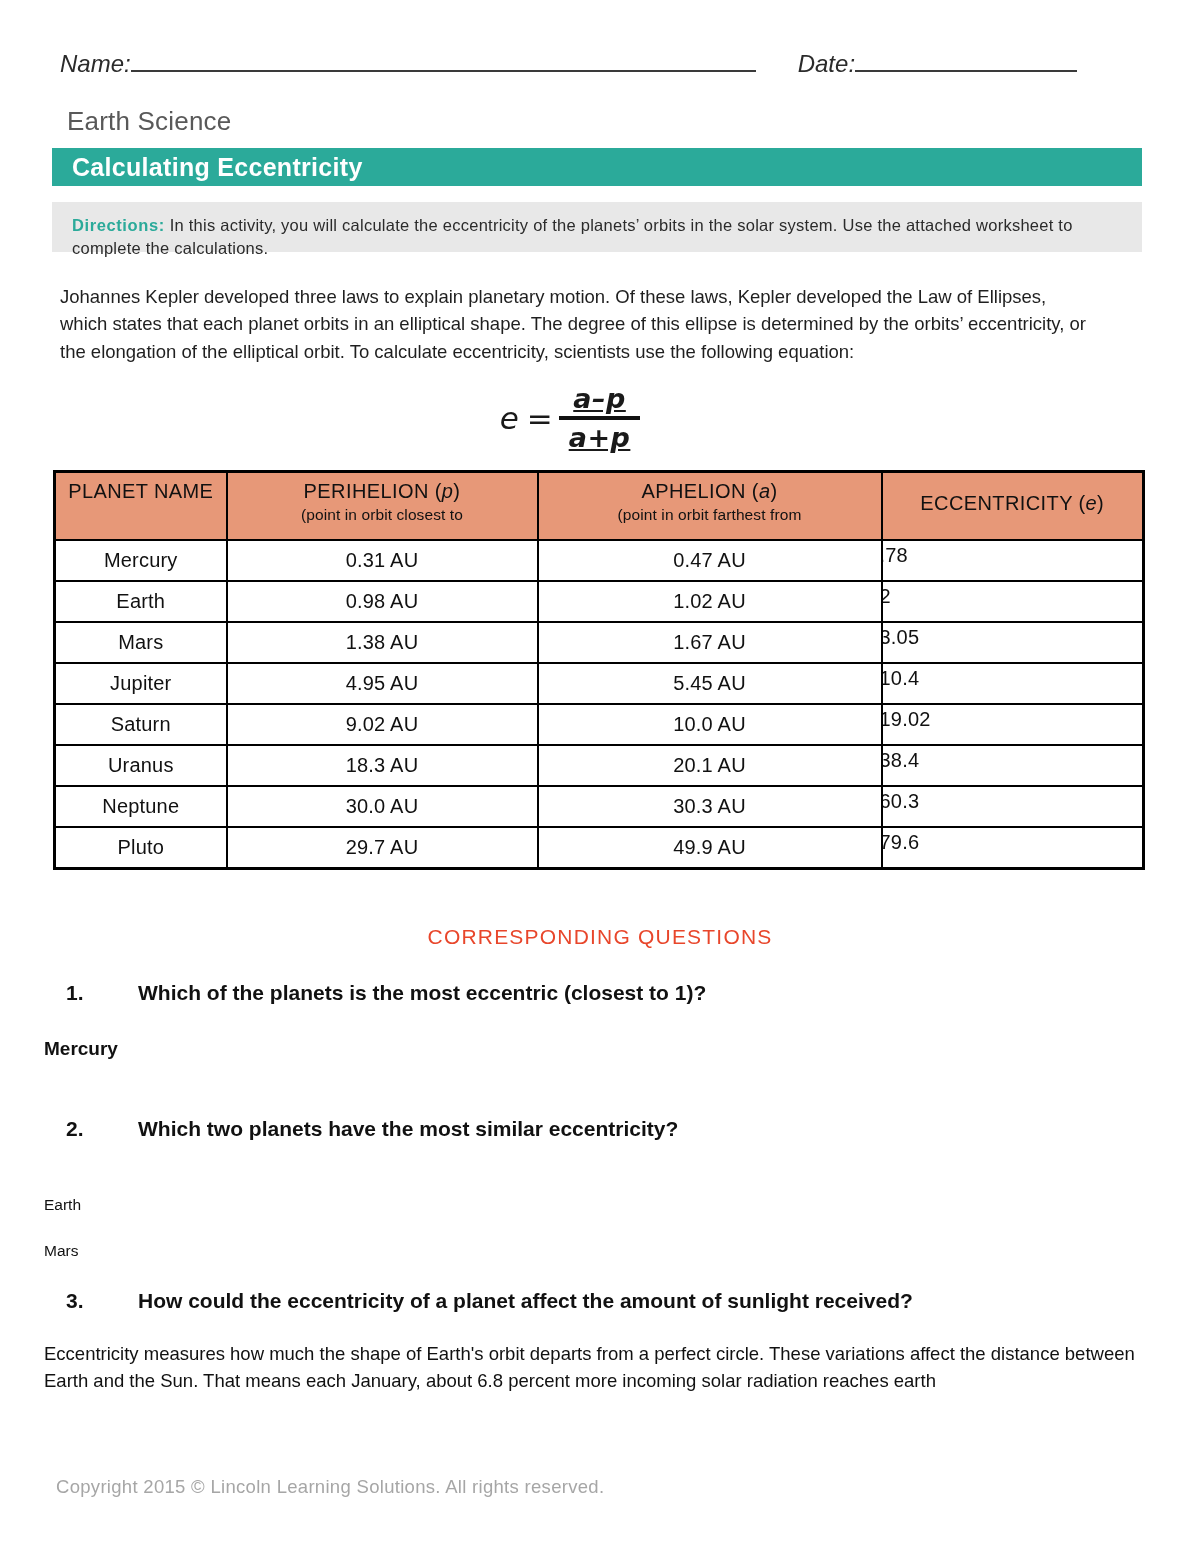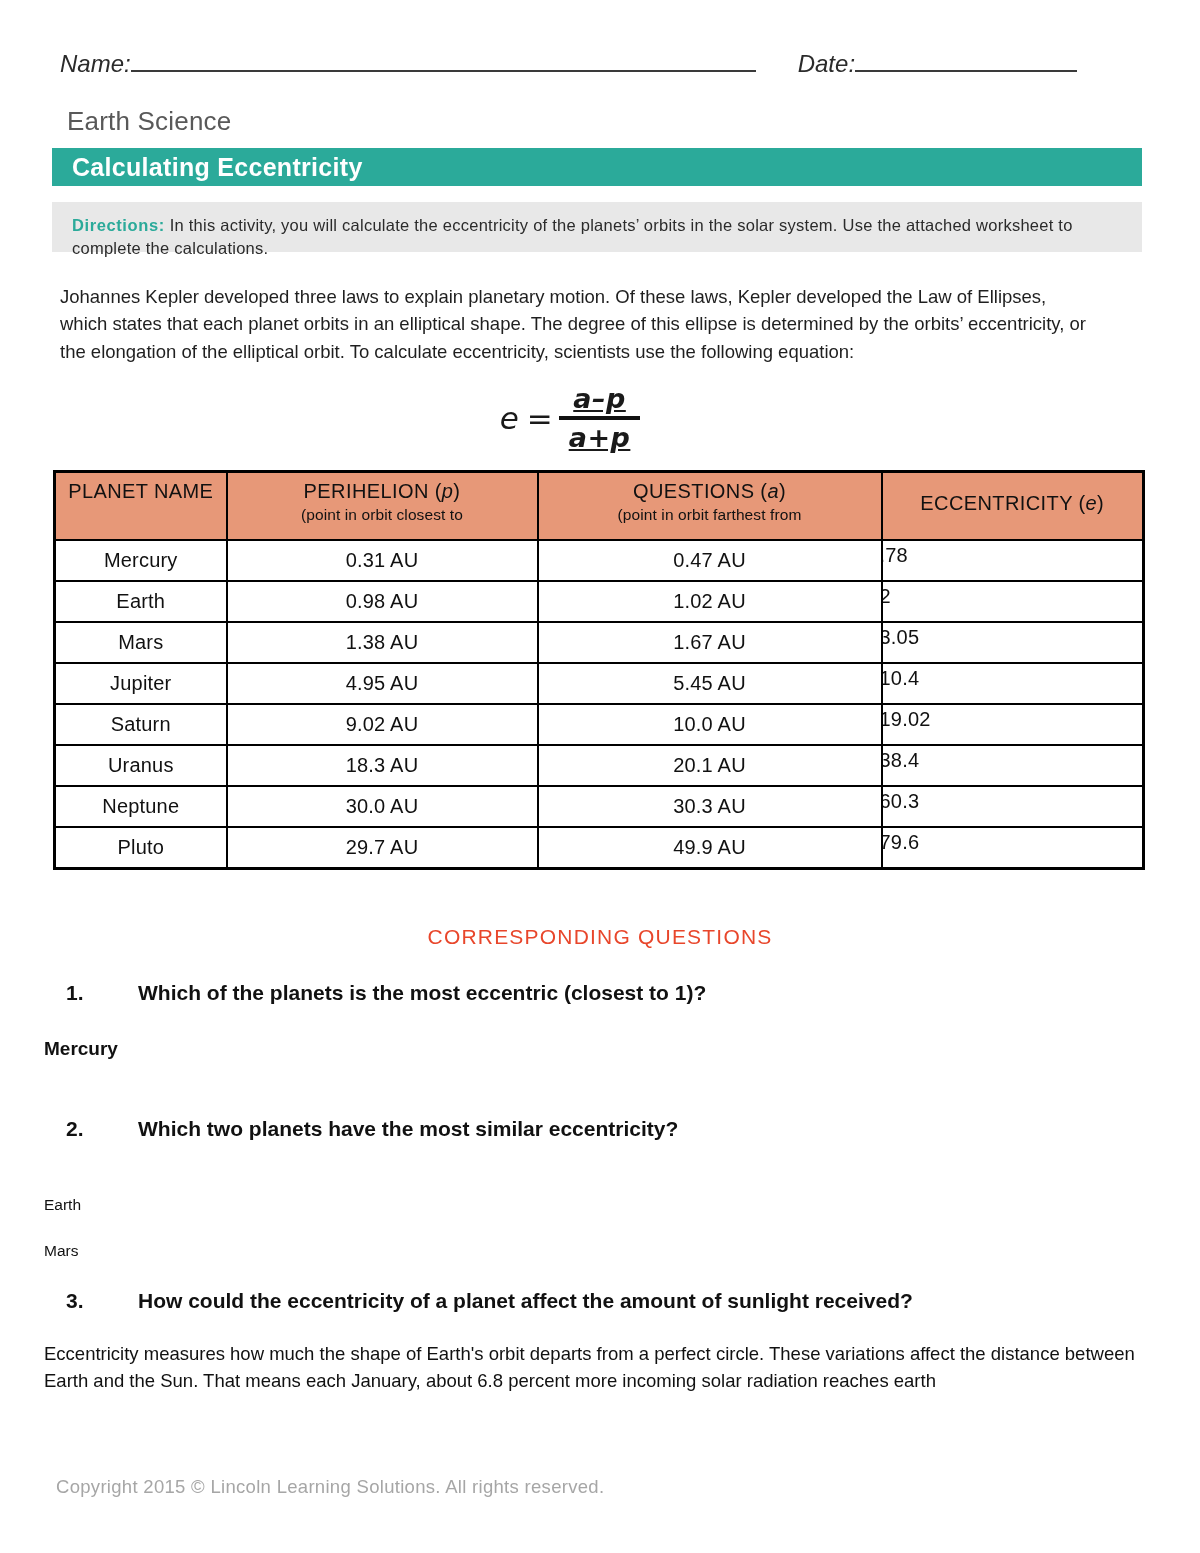--- a/index.html
+++ b/index.html
@@ -346,21 +346,21 @@
           </span>
         </th>
         <th>
           <span class="th-wrap">
             <span class="th-main"><span>PERIHELION (</span><span class="ital">p</span><span>)</span></span>
             <span class="th-sub">(point in orbit closest to</span>
           </span>
         </th>
         <th>
           <span class="th-wrap">
-            <span class="th-main"><span>QUESTIONS (</span><span class="ital">a</span><span>)</span></span>
+            <span class="th-main"><span>APHELION (</span><span class="ital">a</span><span>)</span></span>
             <span class="th-sub">(point in orbit farthest from</span>
           </span>
         </th>
         <th class="th-ecc">
           <span class="th-wrap">
             <span class="th-main"><span>ECCENTRICITY (</span><span class="ital">e</span><span>)</span></span>
           </span>
         </th>
       </tr>
     </thead>

